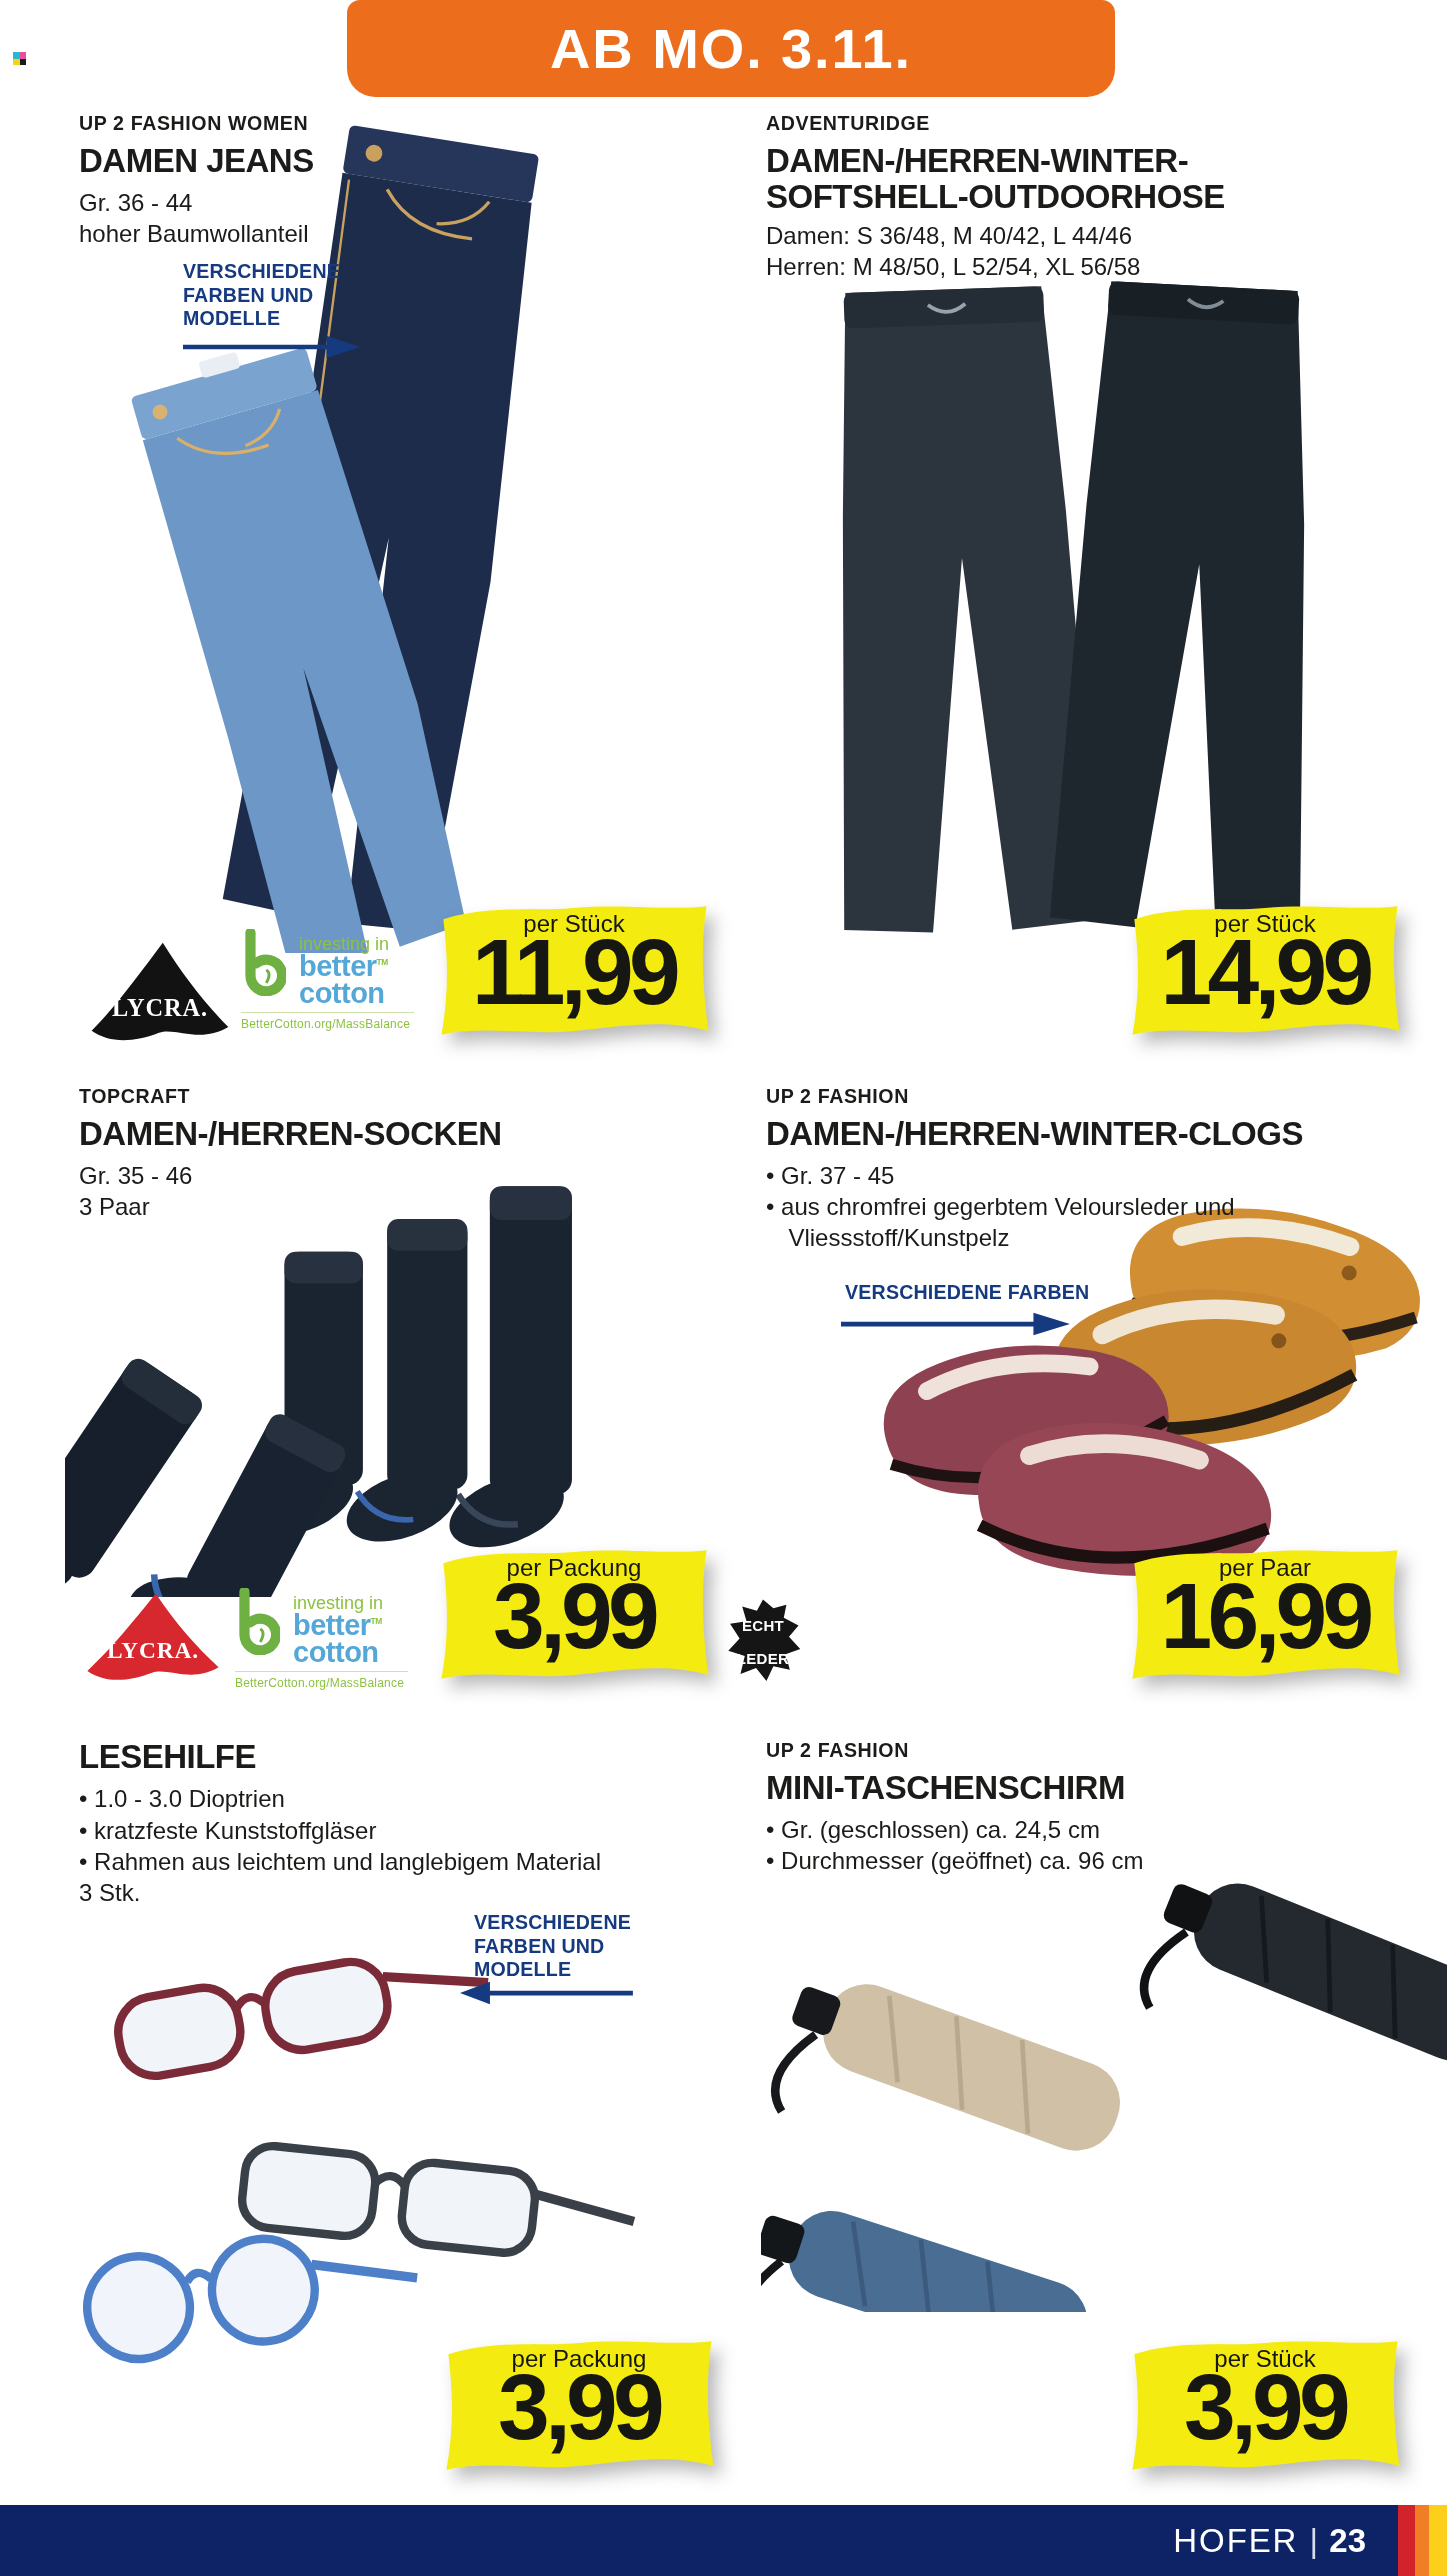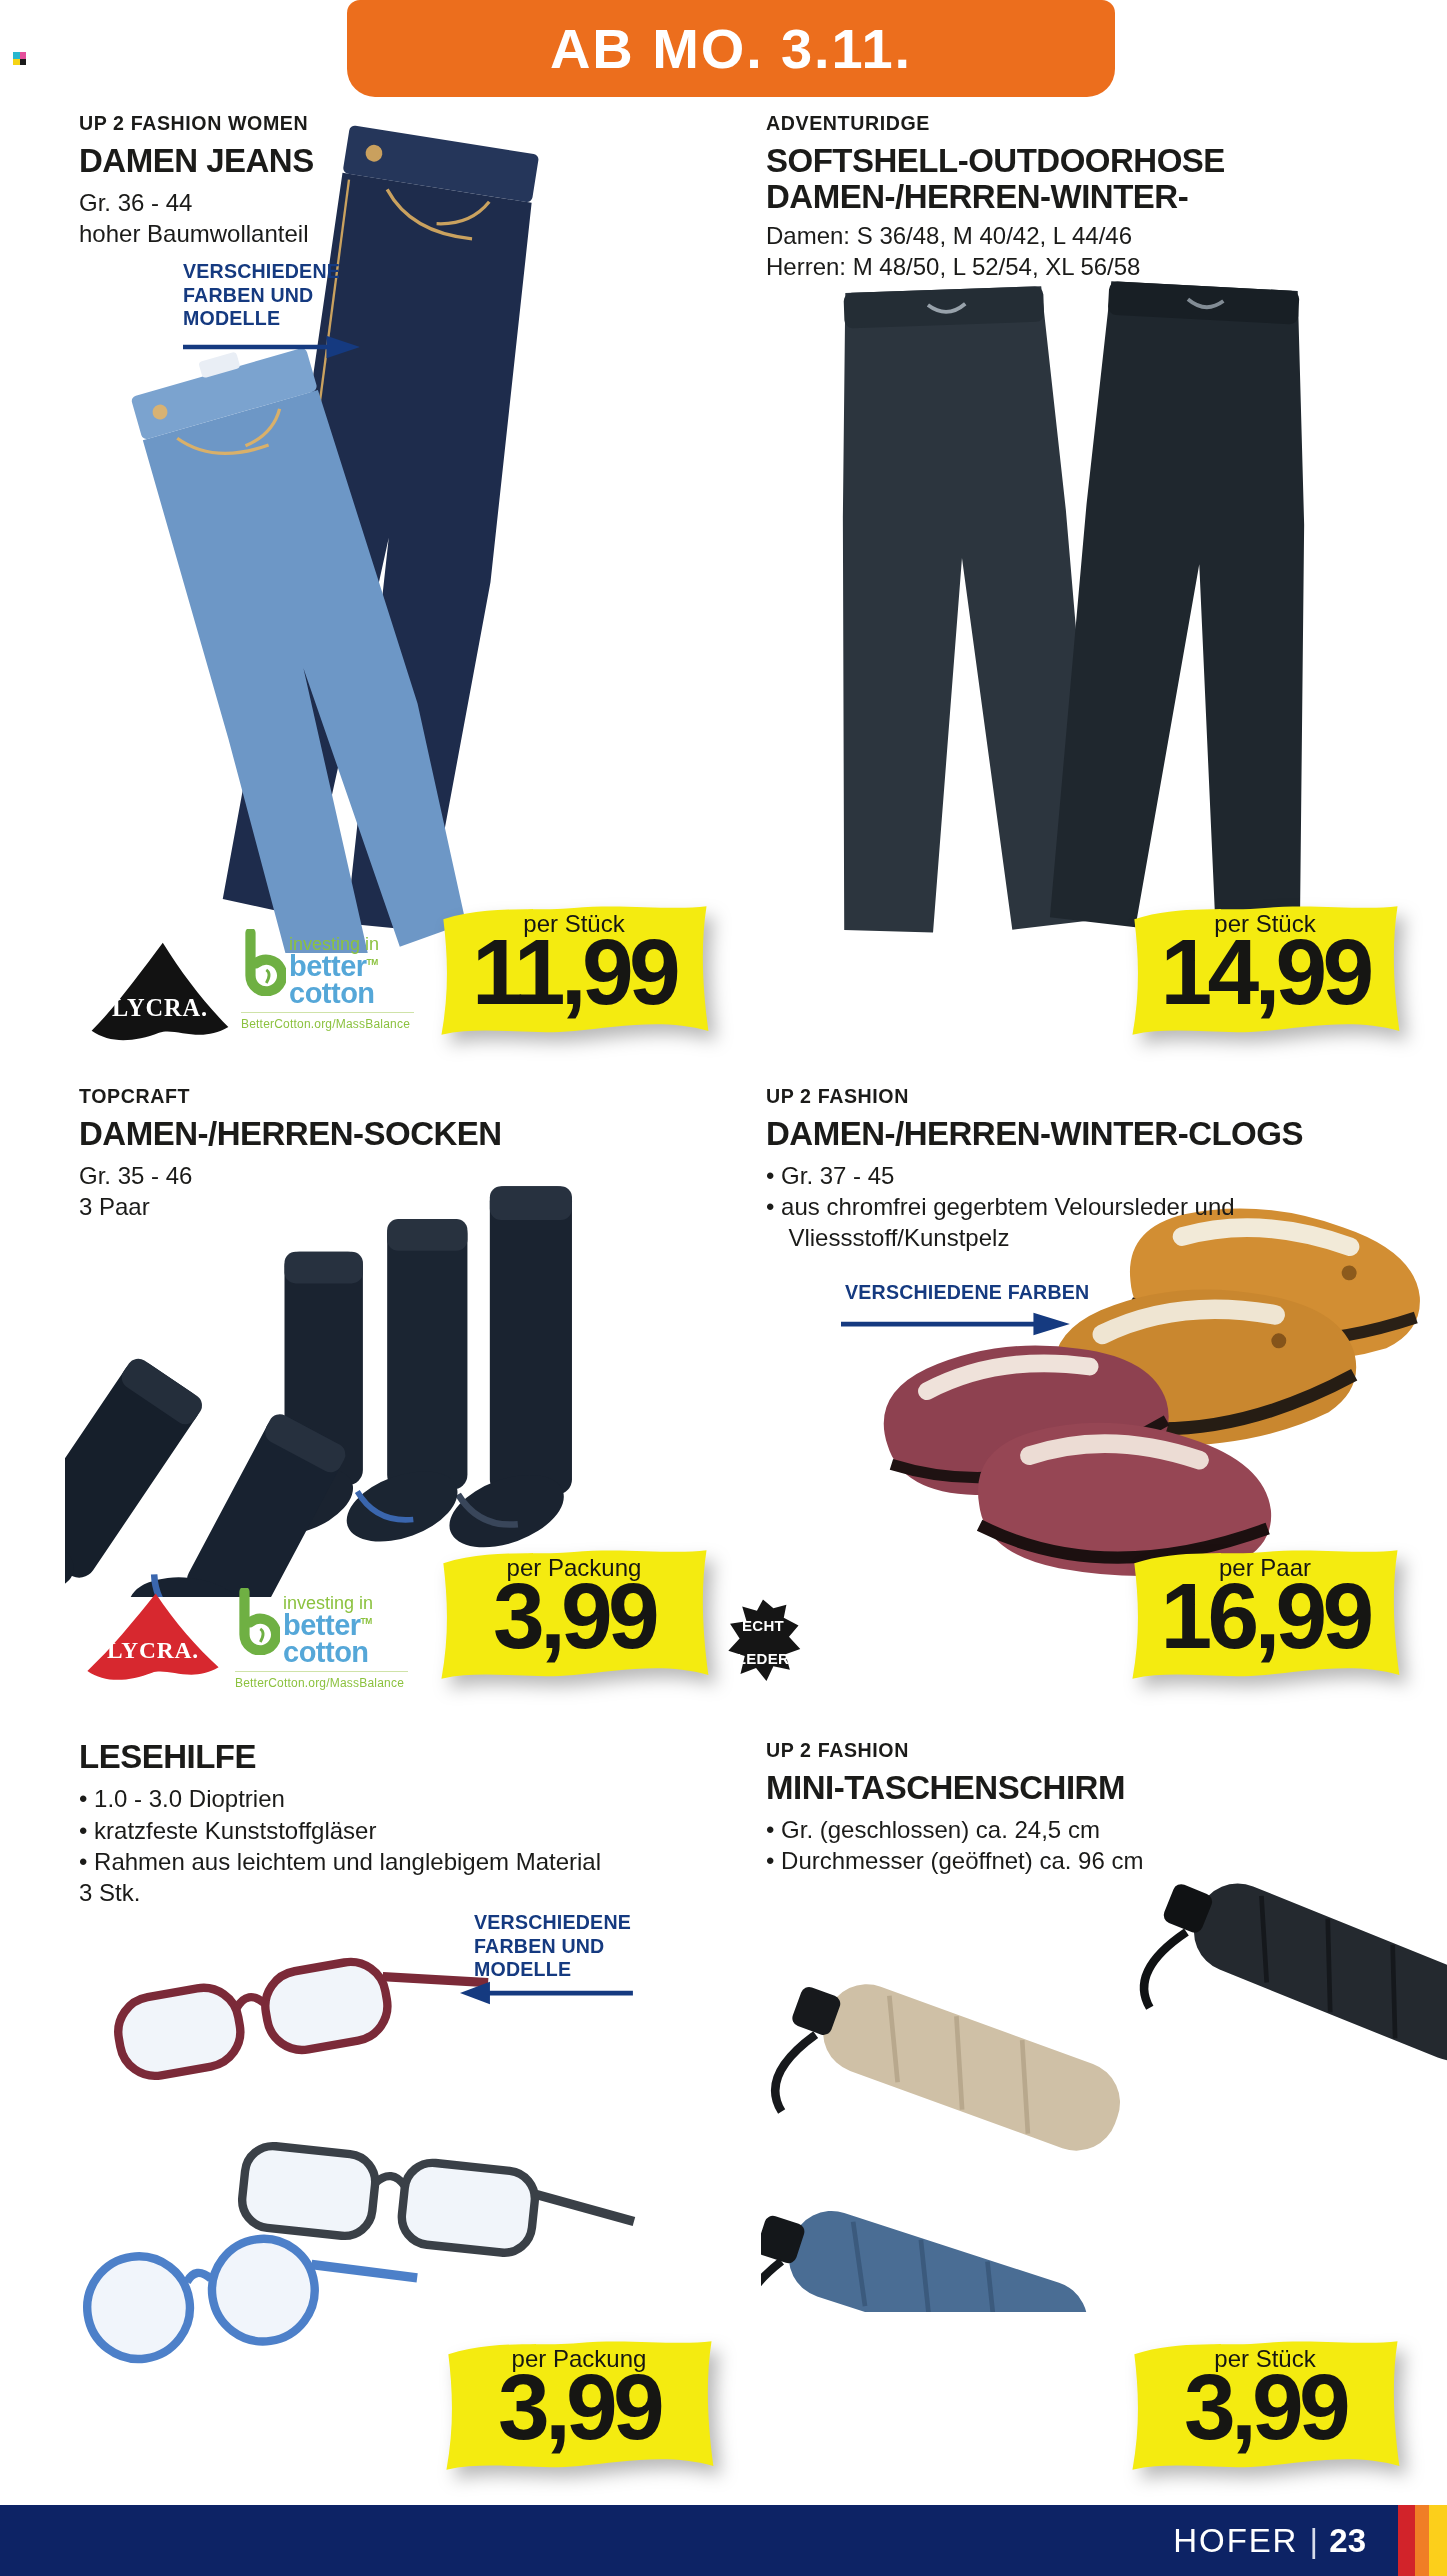--- a/index.html
+++ b/index.html
@@ -38,21 +38,21 @@
   
   .price-badge { position:absolute; width:280px; height:149px; filter:drop-shadow(8.4px 10.3px 8.4px rgba(0,0,0,.28)); }
   .price-badge svg.shape { position:absolute; left:0; top:0; width:100%; height:100%; }
   .price-unit { position:absolute; top:15px; left:0; width:100%; text-align:center; font-size:24px; color:#161613; }
   .price-value { position:absolute; top:24px; left:0; width:100%; text-align:center;
     font-size:93px; font-weight:900; letter-spacing:-4.7px; color:#161613; }
 
   
   .lycra { position:absolute; }
   .bcotton { position:absolute; width:173px; }
-  .bc-row { display:flex; align-items:flex-start; gap:3px; }
+  .bc-row { display:flex; align-items:flex-start; gap:13px; }
   .bc-b { flex:0 0 auto; }
   .bc-tagline { color:#8cc23f; font-size:18px; line-height:1; margin-top:5.6px; }
   .bc-word { color:#55a7d8; font-size:29px; font-weight:700; line-height:.95; letter-spacing:-0.5px; }
   .bc-tm { color:#8cc23f; font-size:8.4px; vertical-align:super; }
   .bc-url { color:#8cc23f; font-size:12px; margin-top:4.7px; border-top:1.9px solid #cfe3a8; padding-top:3.7px; letter-spacing:0.2px; }
 
   .echt { position:absolute; width:78px; height:90px; }
   .echt svg { position:absolute; inset:0; }
   .echt .echt-lines { position:absolute; inset:0; display:flex; flex-direction:column;
     align-items:center; justify-content:center; gap:17px; }
@@ -140,22 +140,22 @@
         <path d="M25,0 h200 l20,250 18,430 -90,8 -38,-390 -48,392 -92,-6 16,-444 Z" fill="#1f272e"></path>
         <rect x="23" y="0" width="204" height="36" rx="9" fill="#181f25"></rect>
         <path d="M108,15 q20,15 38,0" stroke="#828c95" stroke-width="4" fill="none"></path>
       </g>
     </svg>
   </div>
 
   <div class="ptext" style="left:766px; top:112px; width:654px;">
     <div class="brand">ADVENTURIDGE</div>
     <div class="title" style="margin-bottom:3.7px;">
+      <div>DAMEN-/HERREN-WINTER-</div>
       <div>SOFTSHELL-OUTDOORHOSE</div>
-      <div>DAMEN-/HERREN-WINTER-</div>
     </div>
     <div class="detail">Damen: S 36/48, M 40/42, L 44/46</div>
     <div class="detail">Herren: M 48/50, L 52/54, XL 56/58</div>
   </div>
 
   <div class="lycra" style="left:86px; top:939px; width:148px; height:112px;">
     <svg viewBox="0 0 158 120">
       <path d="M82,4 C103,38 128,70 152,94 C122,112 96,94 78,100 C52,110 26,112 6,98 C32,72 58,36 82,4 Z" fill="#121212"></path>
       <text x="79" y="82" text-anchor="middle" fill="#fff" font-size="26" font-weight="700" letter-spacing="1" font-family="Liberation Serif, serif">LYCRA.</text>
     </svg>

